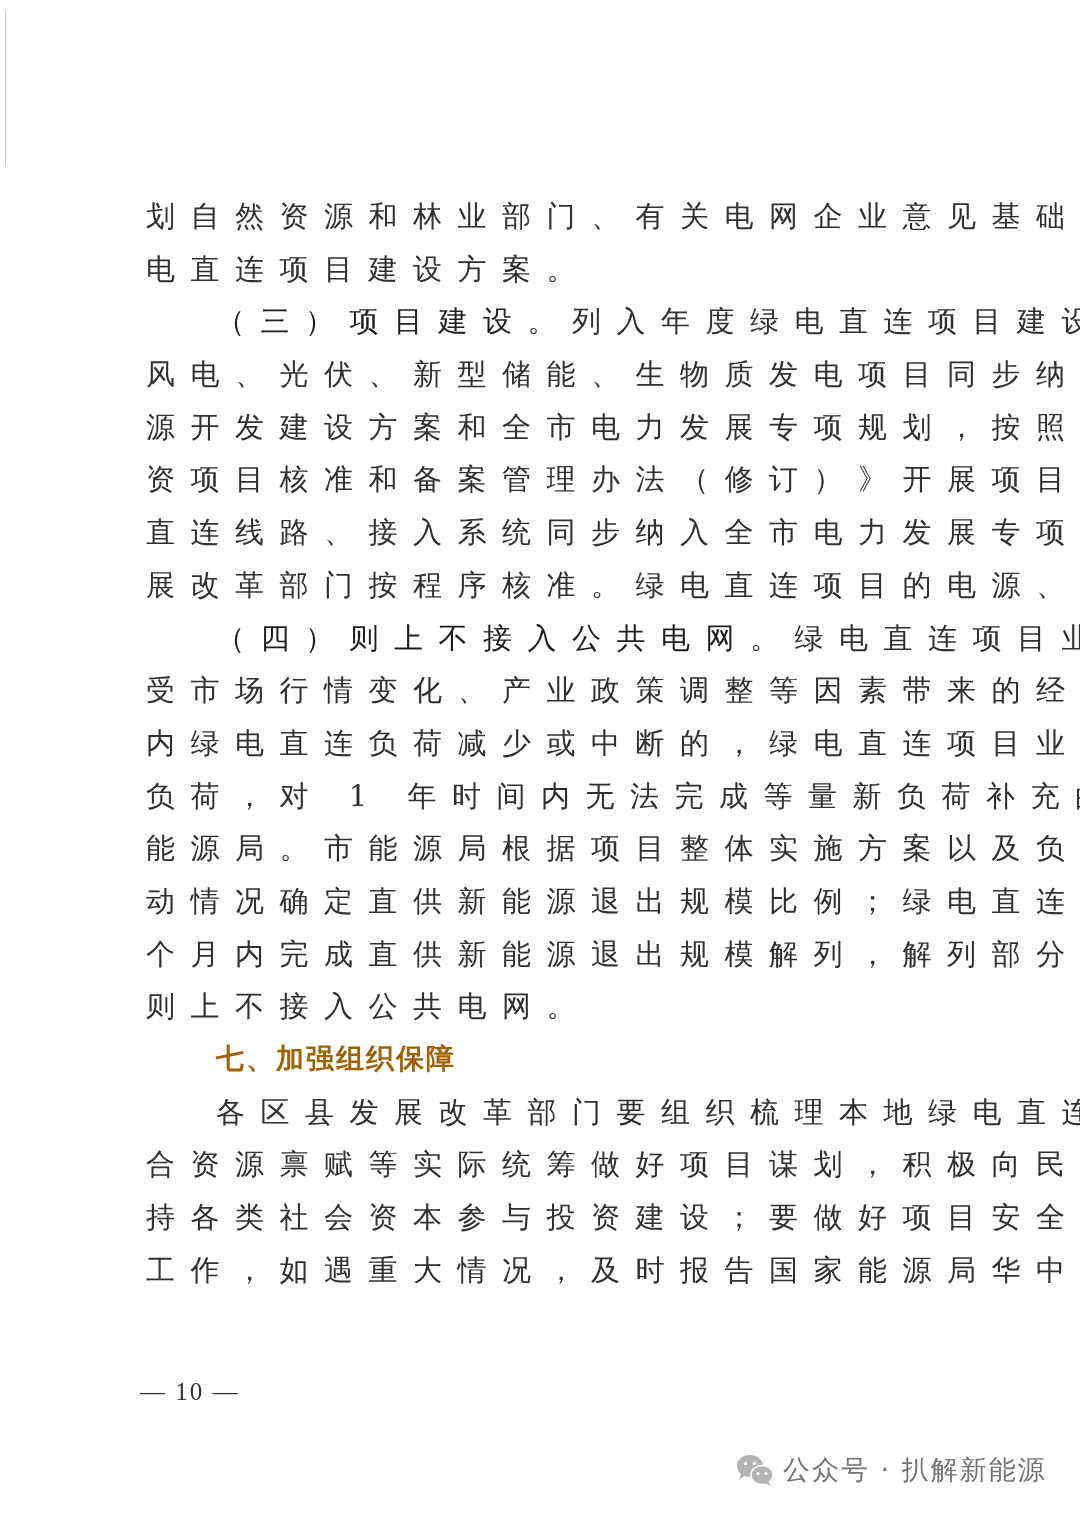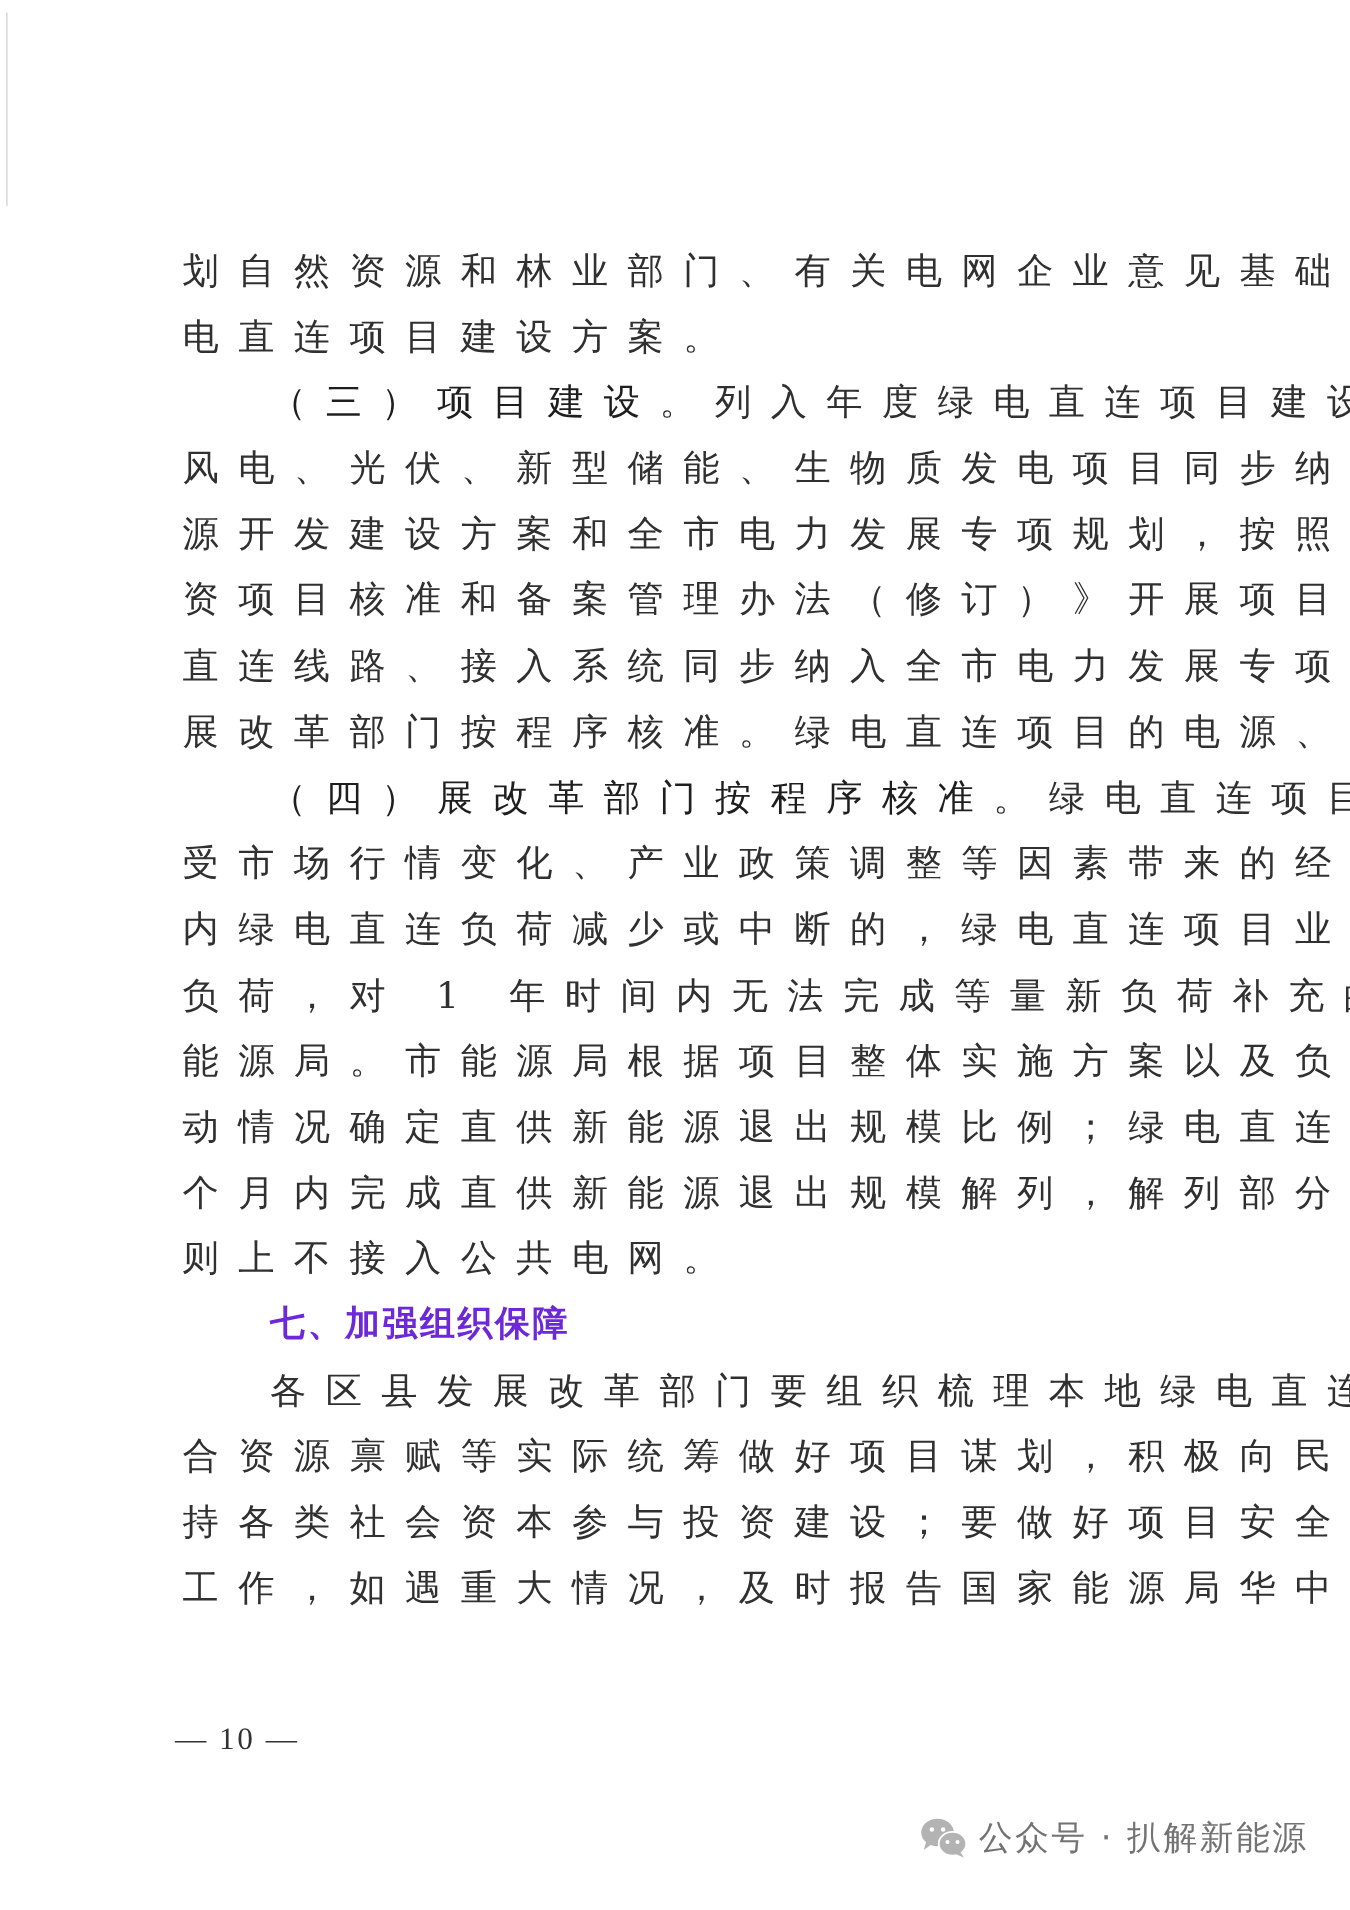--- a/index.html
+++ b/index.html
@@ -51,21 +51,21 @@
     }
     .bold-lead {
       font-weight: normal;
       color: #1e1e1e;
     }
     .heading {
       font-family: "DejaVu Sans", "Liberation Sans", sans-serif;
       font-weight: bold;
       letter-spacing: 2px;
       font-size: 28px;
-      color: #6d28d9;
+      color: #a16207;
       text-align-last: left;
     }
     .page-number {
       position: absolute;
       left: 140px;
       top: 1378px;
       font-family: "Liberation Serif", "DejaVu Serif", serif;
       font-size: 25px;
       color: #333;
       letter-spacing: 2px;
@@ -100,21 +100,21 @@
 
   <div class="line last">电直连项目建设方案。</div>
 
   <div class="line indent"><span class="bold-lead">（三）项目建设</span><span>。列入年度绿电直连项目建设方案的集中式</span></div>
   <div class="line">风电、光伏、新型储能、生物质发电项目同步纳入市级年度新能</div>
   <div class="line">源开发建设方案和全市电力发展专项规划，按照《重庆市企业投</div>
   <div class="line">资项目核准和备案管理办法（修订）》开展项目核准（备案）；</div>
   <div class="line">直连线路、接入系统同步纳入全市电力发展专项规划，由区县发</div>
   <div class="line">展改革部门按程序核准。绿电直连项目的电源、负荷、储能等应</div>
 
-  <div class="line indent"><span class="bold-lead">（四）展改革部门按程序核准</span><span>。绿电直连项目业主自行承担</span></div>
+  <div class="line indent"><span class="bold-lead">（四）则上不接入公共电网</span><span>。绿电直连项目业主自行承担</span></div>
   <div class="line">受市场行情变化、产业政策调整等因素带来的经济风险。运行期</div>
   <div class="line">内绿电直连负荷减少或中断的，绿电直连项目业主应重新引入新</div>
   <div class="line">负荷，对 1 年时间内无法完成等量新负荷补充的，应及时报送市</div>
   <div class="line">能源局。市能源局根据项目整体实施方案以及负荷、调峰能力变</div>
   <div class="line">动情况确定直供新能源退出规模比例；绿电直连项目业主应在 3</div>
   <div class="line">个月内完成直供新能源退出规模解列，解列部分的直供新能源原</div>
   <div class="line last">则上不接入公共电网。</div>
 
   <div class="line indent heading">七、加强组织保障</div>
   <div class="line indent">各区县发展改革部门要组织梳理本地绿电直连项目需求，结</div>

